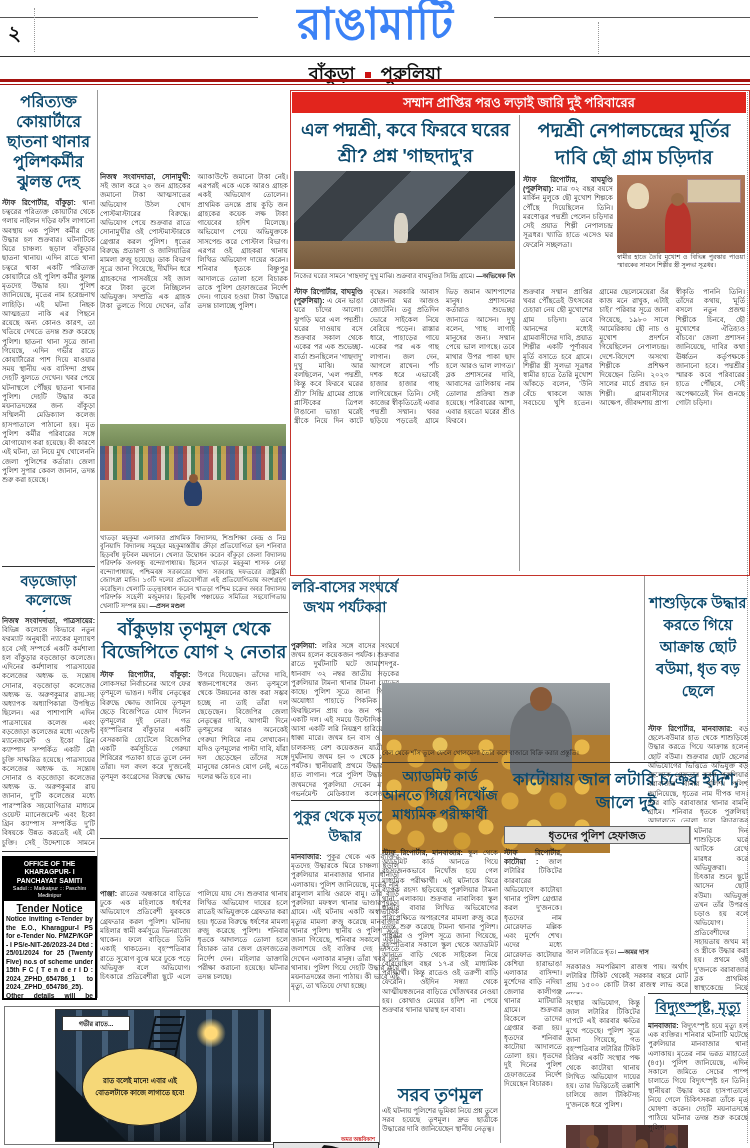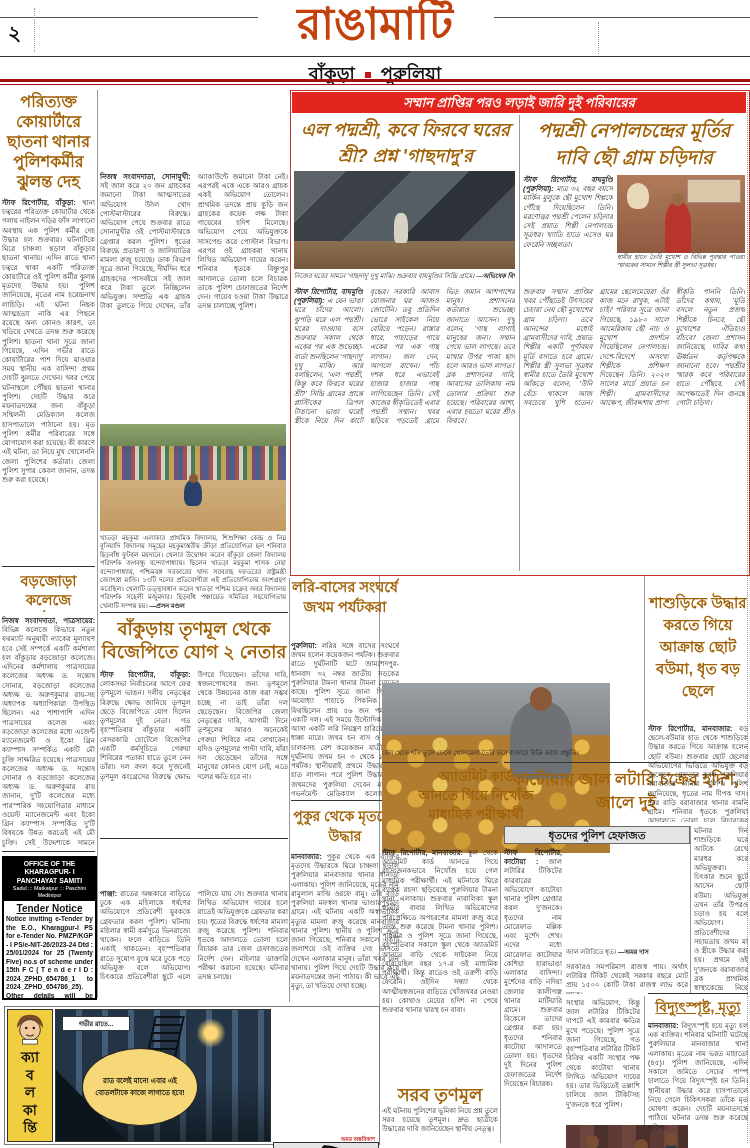--- a/index.html
+++ b/index.html
@@ -1,19 +1,19 @@
 <!DOCTYPE html>
 <html><head>
 <meta charset="utf-8">
 <style>
   html,body{margin:0;padding:0;background:#e9e9e9;}
   .page{position:relative;width:750px;height:1148px;background:#fff;margin:0 auto;
         font-family:"Liberation Sans","DejaVu Sans",sans-serif;color:#111;overflow:hidden;}
   .abs{position:absolute;}
-  .hl{font-weight:800;text-align:center;color:#a16207;overflow:hidden;}
+  .hl{font-weight:800;text-align:center;color:#0c4a6e;overflow:hidden;}
   .body-txt{font-size:7px;line-height:1.32;text-align:justify;color:#222;overflow:hidden;}
   .dl{font-weight:700;}
   .cols2{column-count:2;column-gap:7px;}
   .cols3{column-count:3;column-gap:7px;}
   .cap{font-size:6.5px;line-height:1.3;text-align:justify;color:#222;overflow:hidden;}
   .credit{font-weight:700;white-space:nowrap;}
   .hrule{border-top:1px solid #333;height:0;}
   .vrule{border-left:1px solid #999;width:0;}
   .vdot{border-left:1px dotted #999;width:0;}
   .photo{overflow:hidden;position:relative;background:#999;}
@@ -34,21 +34,21 @@
 </head>
 <body>
 
 <div class="page">
 
   <div class="abs" style="left:0;top:0;width:750px;height:88px;">
     <div class="abs" style="left:0;top:17px;width:258px;border-top:1px solid #555;"></div>
     <div class="abs" style="left:494px;top:17px;width:256px;border-top:1px solid #555;"></div>
     <div class="abs" style="left:8px;top:18px;width:26px;font-size:20px;font-weight:700;">২</div>
     <div class="abs vdot" style="left:34px;top:8px;height:44px;"></div>
-    <div class="abs" style="left:0;top:1px;width:750px;text-align:center;font-size:44px;line-height:1.1;font-weight:900;color:#c2410c;
+    <div class="abs" style="left:0;top:1px;width:750px;text-align:center;font-size:44px;line-height:1.1;font-weight:900;color:#3b82f6;
                 font-family:'Liberation Serif','DejaVu Serif',serif;">রাঙামাটি</div>
     <div class="abs vdot" style="left:598px;top:22px;height:32px;"></div>
     <div class="abs" style="left:0;top:56px;width:750px;border-top:1px solid #333;"></div>
     <div class="abs" style="left:0;top:60px;width:750px;text-align:center;font-size:18px;font-weight:800;">
       <span>বাঁকুড়া</span>
       <span style="display:inline-block;width:6px;height:6px;background:#c11;margin:0 5px 1px;vertical-align:middle;"></span>
       <span>পুরুলিয়া</span>
     </div>
     <div class="abs redbar" style="left:0;top:79px;width:750px;height:3px;"></div>
     <div class="abs redbar" style="left:0;top:84px;width:750px;height:1px;"></div>
@@ -108,21 +108,21 @@
   <div class="abs body-txt cols2" style="left:100px;top:670px;width:188px;height:164px;">
     <span class="dl">স্টাফ রিপোর্টার, বাঁকুড়া:</span>
     <span>লোকসভা নির্বাচনের আগে ফের তৃণমূলে ভাঙন। দলীয় নেতৃত্বের বিরুদ্ধে ক্ষোভ জানিয়ে তৃণমূল ছেড়ে বিজেপিতে যোগ দিলেন তৃণমূলের দুই নেতা। গত বৃহস্পতিবার বাঁকুড়ার একটি বেসরকারি হোটেলে বিজেপির একটি কর্মসূচিতে গেরুয়া শিবিরের পতাকা হাতে তুলে নেন তাঁরা। দল বদল করে দু'জনেই তৃণমূল কংগ্রেসের বিরুদ্ধে ক্ষোভ উগরে দিয়েছেন। তাঁদের দাবি, স্বজনপোষণের জন্য তৃণমূলে থেকে উন্নয়নের কাজ করা সম্ভব হচ্ছে না তাই তাঁরা দল ছেড়েছেন। বিজেপির জেলা নেতৃত্বের দাবি, আগামী দিনে তৃণমূলের আরও অনেকেই গেরুয়া শিবিরে নাম লেখাবেন। যদিও তৃণমূলের পাল্টা দাবি, যাঁরা দল ছেড়েছেন তাঁদের সঙ্গে মানুষের কোনও যোগ নেই, এতে দলের ক্ষতি হবে না।</span>
   </div>
   <div class="abs hrule" style="left:100px;top:838px;width:188px;"></div>
   <div class="abs body-txt cols2" style="left:100px;top:889px;width:188px;height:109px;">
     <span class="dl">পাঞ্জা:</span>
     <span>রাতের অন্ধকারে বাড়িতে ঢুকে এক মহিলাকে ধর্ষণের অভিযোগে প্রতিবেশী যুবককে গ্রেফতার করল পুলিশ। ঘটনায় মহিলার স্বামী কর্মসূত্রে ভিনরাজ্যে থাকেন। ফলে বাড়িতে তিনি একাই থাকতেন। বৃহস্পতিবার রাতে সুযোগ বুঝে ঘরে ঢুকে পড়ে অভিযুক্ত বলে অভিযোগ। চিৎকারে প্রতিবেশীরা ছুটে এলে পালিয়ে যায় সে। শুক্রবার থানায় লিখিত অভিযোগ দায়ের হলে রাতেই অভিযুক্তকে গ্রেফতার করা হয়। ধৃতের বিরুদ্ধে ধর্ষণের মামলা রুজু করেছে পুলিশ। শনিবার ধৃতকে আদালতে তোলা হলে বিচারক তার জেল হেফাজতের নির্দেশ দেন। মহিলার ডাক্তারি পরীক্ষা করানো হয়েছে। ঘটনার তদন্ত চলছে।</span>
   </div>
 
-  <div class="abs" style="left:290px;top:90px;width:458px;height:484px;border:1px solid #c4342b;font-style:italic;">
+  <div class="abs" style="left:290px;top:90px;width:458px;height:484px;border:1px solid #c4342b;">
     <div class="abs banner" style="left:1px;top:1px;width:454px;height:21px;font-size:13px;line-height:21px;">সম্মান প্রাপ্তির পরও লড়াই জারি দুই পরিবারের</div>
 
     <div class="abs hl" style="left:3px;top:26px;width:223px;height:52px;font-size:18px;line-height:26px;">এল পদ্মশ্রী, কবে ফিরবে ঘরের শ্রী? প্রশ্ন 'গাছদাদু'র</div>
     <div class="abs photo" style="left:3px;top:80px;width:221px;height:98px;">
       <div class="abs" style="left:0;top:0;width:221px;height:72px;
            background:linear-gradient(135deg,#5c6268 0 18%,#3a4046 18% 40%,#565e66 40% 60%,#2d3338 60% 80%,#4a5158 80%);"></div>
       <div class="abs" style="left:0;top:70px;width:221px;height:28px;background:linear-gradient(180deg,#8a6f50,#75593c);"></div>
       <div class="abs" style="left:100px;top:42px;width:14px;height:30px;background:#d8d2c4;border-radius:40% 40% 20% 20%;"></div>
     </div>
     <div class="abs cap" style="left:3px;top:181px;width:221px;height:12px;white-space:nowrap;overflow:hidden;">
@@ -179,21 +179,21 @@
                     radial-gradient(circle at 152px 12px,#e8c25a 0 7px,transparent 8px),
                     radial-gradient(circle at 176px 26px,#cf9c34 0 8px,transparent 9px),
                     radial-gradient(circle at 200px 12px,#e8b84a 0 7px,transparent 8px),#b07c30;
          background-size:228px 40px;"></div>
     <div class="abs" style="left:128px;top:18px;width:62px;height:78px;background:#6e7276;border-radius:45% 45% 15% 15%;"></div>
     <div class="abs" style="left:148px;top:4px;width:22px;height:24px;background:#8a5a38;border-radius:50%;"></div>
   </div>
   <div class="abs cap" style="left:382px;top:749px;width:228px;height:11px;white-space:nowrap;overflow:hidden;">বেল থেকে শাঁস তুলে ফেলে খোলমেলা তৈরি করে বাজারে বিক্রি করার প্রস্তুতি।</div>
 
   <div class="abs hrule" style="left:382px;top:762px;width:116px;"></div>
-  <div class="abs hl" style="left:382px;top:767px;width:116px;height:78px;font-size:13.5px;line-height:19px;padding-left:36px;">অ্যাডমিট কার্ড আনতে গিয়ে নিখোঁজ মাধ্যমিক পরীক্ষার্থী</div>
+  <div class="abs hl" style="left:382px;top:767px;width:116px;height:78px;font-size:13.5px;line-height:19px;">অ্যাডমিট কার্ড আনতে গিয়ে নিখোঁজ মাধ্যমিক পরীক্ষার্থী</div>
   <div class="abs body-txt" style="left:382px;top:848px;width:116px;height:234px;">
     <span class="dl">স্টাফ রিপোর্টার, মানবাজার:</span>
     <span>স্কুল থেকে অ্যাডমিট কার্ড আনতে গিয়ে রহস্যজনকভাবে নিখোঁজ হয়ে গেল মাধ্যমিক পরীক্ষার্থী। এই ঘটনাকে ঘিরে ব্যাপক রহস্য ছড়িয়েছে পুরুলিয়ার টামনা থানা এলাকায়। শুক্রবার নাবালিকা স্কুল ছাত্রীর বাবার লিখিত অভিযোগের পরিপ্রেক্ষিতে অপহরণের মামলা রুজু করে তদন্ত শুরু করেছে টামনা থানার পুলিশ। পরিবার ও পুলিশ সূত্রে জানা গিয়েছে, বৃহস্পতিবার সকালে স্কুল থেকে অ্যাডমিট আনতে বাড়ি থেকে সাইকেল নিয়ে বেরিয়েছিল বছর ১৭-র ওই মাধ্যমিক পরীক্ষার্থী। কিন্তু রাতেও ওই তরুণী বাড়ি ফেরেনি। ওইদিন সন্ধ্যা থেকে আত্মীয়স্বজনের বাড়িতে খোঁজখবর নেওয়া হয়। কোথাও মেয়ের হদিশ না পেয়ে শুক্রবার থানার দ্বারস্থ হন বাবা।</span>
   </div>
   <div class="abs hl" style="left:382px;top:1086px;width:116px;height:18px;font-size:18px;line-height:18px;">সরব তৃণমূল</div>
   <div class="abs body-txt" style="left:382px;top:1106px;width:116px;height:37px;">এই ঘটনায় পুলিশের ভূমিকা নিয়ে প্রশ্ন তুলে সরব হয়েছে তৃণমূল। দ্রুত ছাত্রীকে উদ্ধারের দাবি জানিয়েছেন স্থানীয় নেতৃত্ব।</div>
 
   <div class="abs hrule" style="left:504px;top:762px;width:244px;"></div>
   <div class="abs hl" style="left:504px;top:768px;width:244px;height:54px;font-size:16.5px;line-height:23px;">কাটোয়ায় জাল লটারি চক্রের হদিশ, জালে দুই</div>
   <div class="abs subbar" style="left:504px;top:826px;width:184px;height:16px;font-size:10.5px;line-height:16px;">ধৃতদের পুলিশ হেফাজত</div>
@@ -226,37 +226,20 @@
   <div class="abs body-txt" style="left:694px;top:826px;width:54px;height:166px;">ঘটনার দিন শাশুড়িকে ঘরে আটকে রেখে মারধর করে অভিযুক্তরা। চিৎকার শুনে ছুটে আসেন ছোট বউমা। অভিযুক্ত তখন তাঁর উপরও চড়াও হয় বলে অভিযোগ। প্রতিবেশীদের সহায়তায় জখম মা ও স্ত্রীকে উদ্ধার করা হয়। প্রথমে ওই দু'জনকে বরাবাজার ব্লক প্রাথমিক স্বাস্থ্যকেন্দ্রে নিয়ে যাওয়া হয়। সেখানে প্রাথমিক চিকিৎসার পর অভিযোগকারীর স্ত্রীকে পুরুলিয়া দেবেন মাহাতো গভর্নমেন্ট মেডিক্যাল কলেজ ও হাসপাতালে স্থানান্তরিত করা হয়। পুলিশ জানিয়েছে, শুক্রবার অভিযোগের ভিত্তিতে দীপক দাস ও তার স্ত্রীর বিরুদ্ধে মামলা রুজু করা হয়।</div>
 
   <div class="abs hrule" style="left:648px;top:993px;width:100px;"></div>
   <div class="abs hl" style="left:648px;top:997px;width:100px;height:20px;font-size:14px;line-height:20px;text-decoration:underline;">বিদ্যুৎস্পৃষ্ট, মৃত্যু</div>
   <div class="abs body-txt" style="left:648px;top:1021px;width:100px;height:122px;">
     <span class="dl">মানবাজার:</span>
     <span>বিদ্যুৎস্পৃষ্ট হয়ে মৃত্যু হল এক ব্যক্তির। শনিবার ঘটনাটি ঘটেছে পুরুলিয়ার মানবাজার থানা এলাকায়। মৃতের নাম ভরত মাহাতো (৪৫)। পুলিশ জানিয়েছে, এদিন সকালে জমিতে সেচের পাম্প চালাতে গিয়ে বিদ্যুৎস্পৃষ্ট হন তিনি। স্থানীয়রা উদ্ধার করে হাসপাতালে নিয়ে গেলে চিকিৎসকরা তাঁকে মৃত ঘোষণা করেন। দেহটি ময়নাতদন্তে পাঠিয়ে ঘটনার তদন্ত শুরু করেছে পুলিশ।</span>
   </div>
 
   <div class="abs comic-frame" style="left:4px;top:1006px;width:374px;height:137px;">
-    <div class="abs ystrip" style="left:2px;top:2px;width:44px;height:131px;">
-      <svg width="38" height="34" viewBox="0 0 40 36" style="margin-top:1px;">
-        <path d="M6,18 Q7,4 20,4 Q33,4 34,18 L30,14 Q20,8 10,14 Z" fill="#7a4a22"></path>
-        <circle cx="20" cy="20" r="11" fill="#f3c9a0" stroke="#333" stroke-width="1"></circle>
-        <circle cx="16" cy="18" r="1.4" fill="#222"></circle>
-          <circle cx="24" cy="18" r="1.4" fill="#222"></circle>
-        <path d="M16,25 Q20,28 24,25" stroke="#222" stroke-width="1.2" fill="none"></path>
-        <rect x="12" y="30" width="16" height="5" fill="#fff" stroke="#333" stroke-width="0.8"></rect>
-      </svg>
-      <div class="letters">
-        <div>ক্যা</div>
-        <div>ব</div>
-        <div>ল</div>
-        <div>কা</div>
-        <div>ন্তি</div>
-      </div>
-    </div>
     <div class="abs panel" style="left:50px;top:2px;width:214px;height:131px;
          background:linear-gradient(180deg,#3a5570 0 55%,#1b2835);">
       <div class="abs" style="left:0;top:0;width:214px;height:131px;
            background:repeating-linear-gradient(90deg,rgba(6,12,18,.45) 0 20px,rgba(255,255,255,.05) 20px 26px);"></div>
       <div class="abs" style="left:140px;top:8px;width:30px;height:30px;border-radius:50%;
            background:radial-gradient(circle,#ffd978 0 28%,rgba(255,217,120,0) 70%);"></div>
       <div class="abs" style="left:92px;top:6px;width:26px;height:64px;
            background:repeating-linear-gradient(0deg,transparent 0 6px,#0b1117 6px 8px);border-left:2px solid #0b1117;border-right:2px solid #0b1117;transform:skewX(-12deg);"></div>
       <div class="abs" style="left:0;top:60px;width:70px;height:71px;
            background:#0d151c;clip-path:polygon(0 0,100% 100%,0 100%);"></div>

